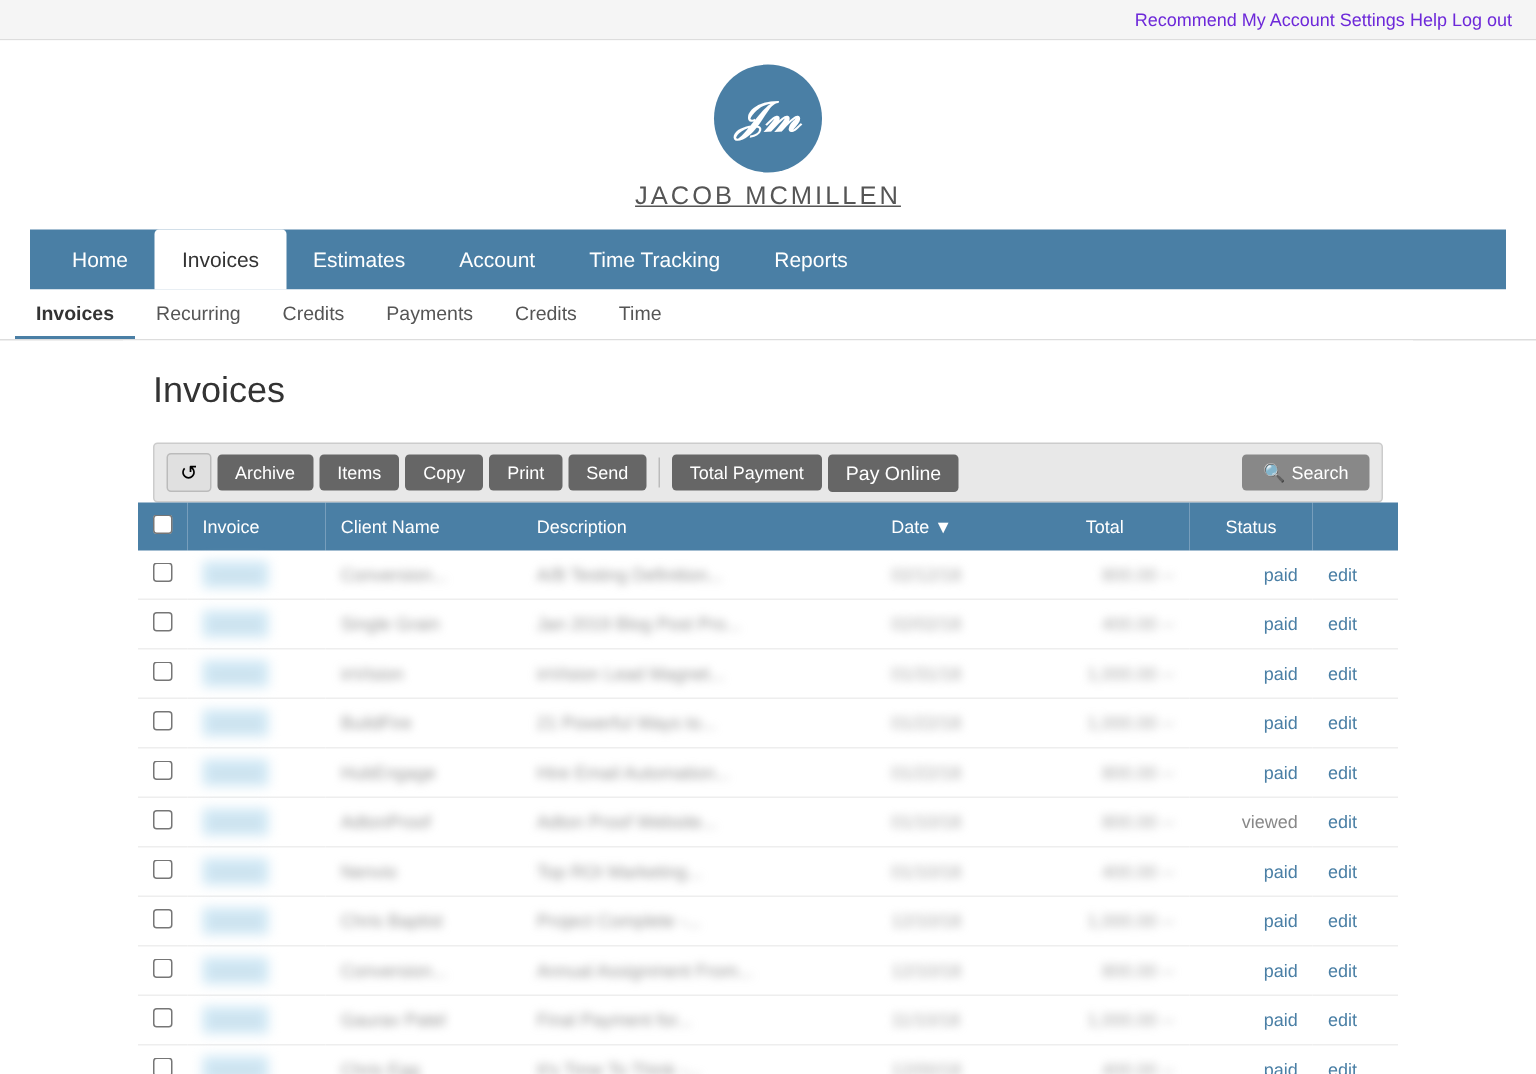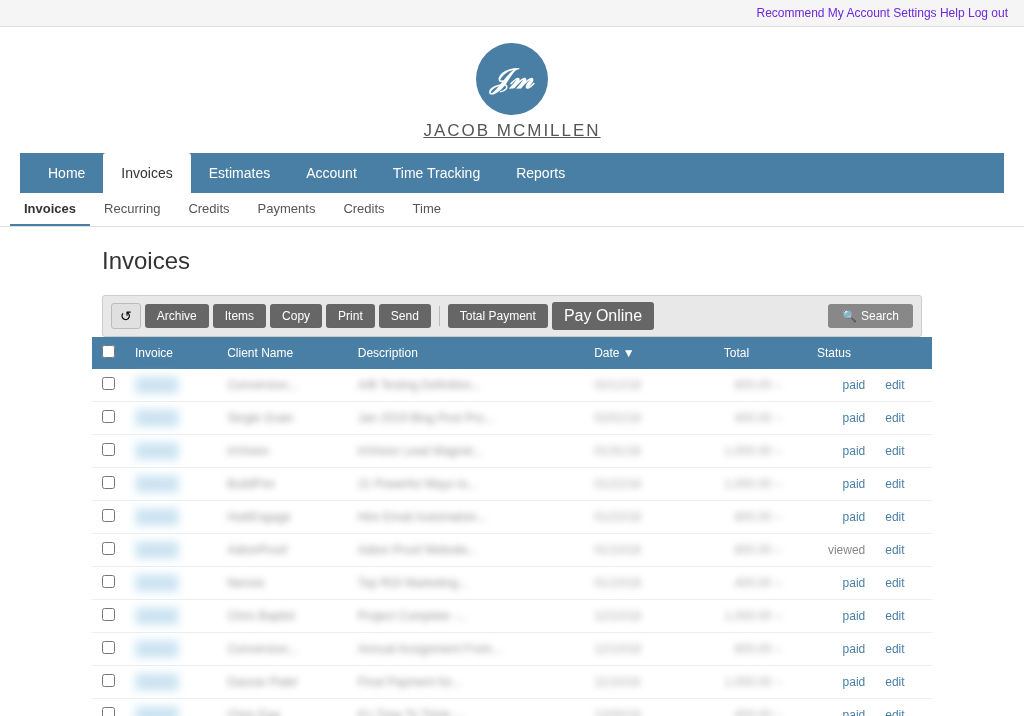--- a/index.html
+++ b/index.html
@@ -176,21 +176,21 @@
       cursor: pointer;
       font-size: 12px;
     }
     .pay-online-btn {
       background: #666;
       color: #fff;
       border: none;
       padding: 5px 12px;
       border-radius: 3px;
       cursor: pointer;
-      font-size: 16px;
+      font-size: 13px;
     }
     .divider-btn { width: 1px; height: 20px; background: #bbb; margin: 0 4px; }
 
     
     .invoice-table {
       width: 100%;
       border-collapse: collapse;
       margin: 0 0 10px 0;
       font-size: 12px;
     }

